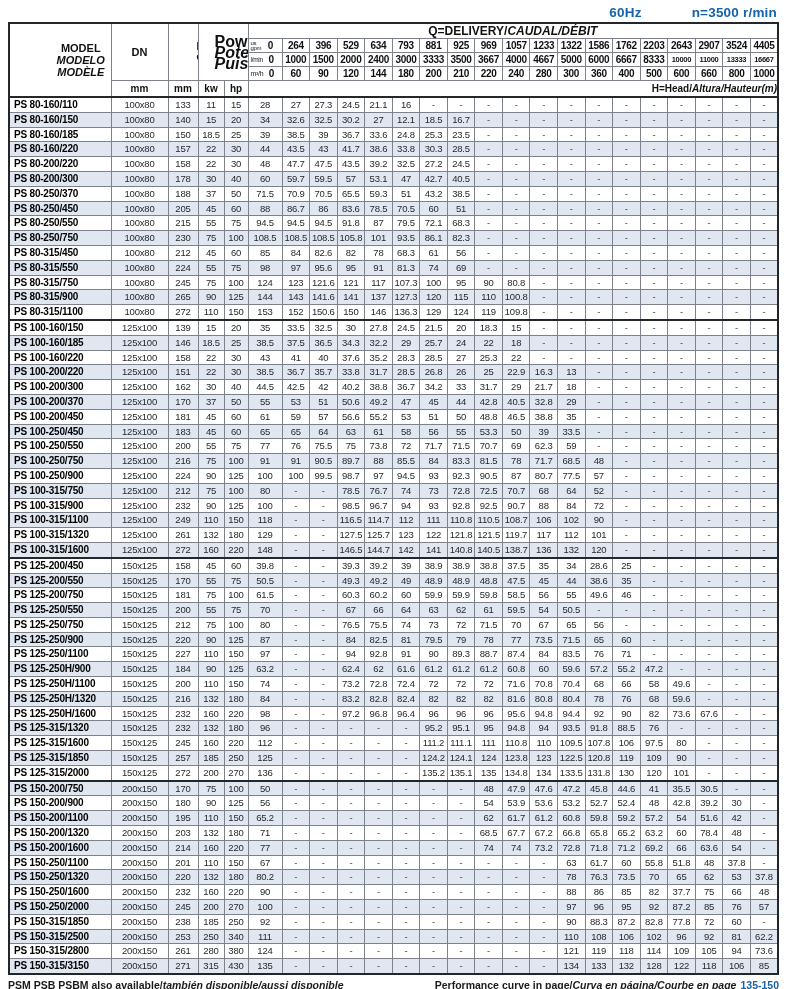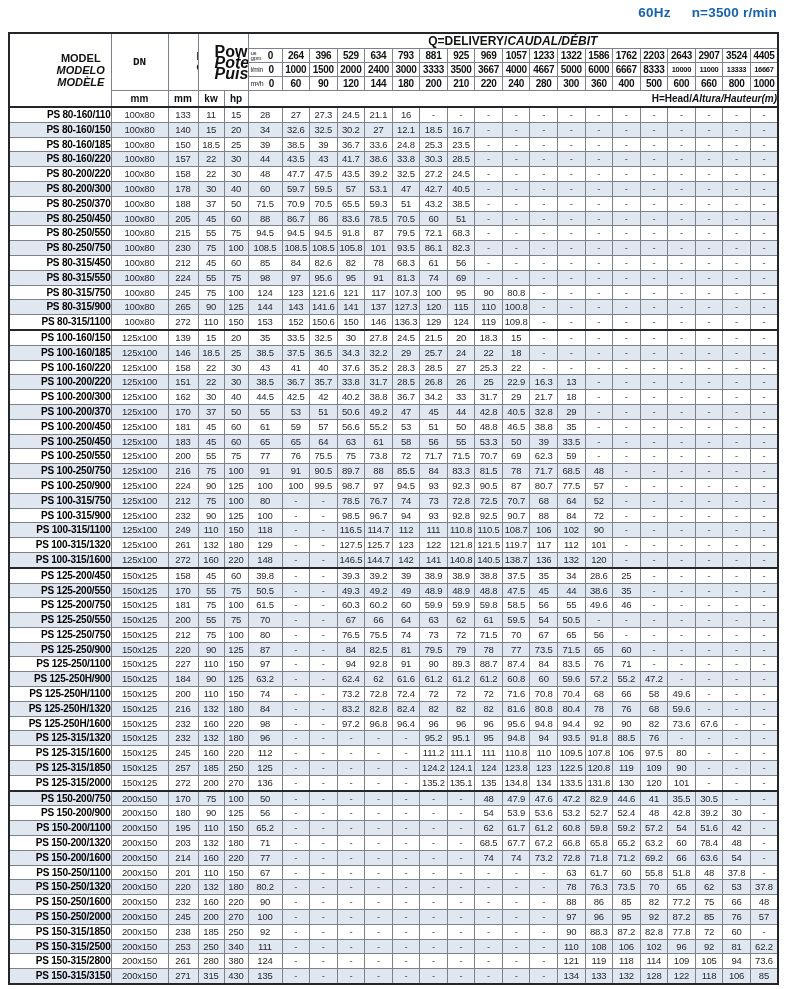--- a/index.html
+++ b/index.html
@@ -2,21 +2,21 @@
 <html><head>
 <meta charset="utf-8">
 <style>
   html,body{margin:0;padding:0;}
   body{
     width:787px;height:989px;overflow:hidden;background:#ffffff;
     font-family:"Liberation Sans", sans-serif;color:#1a1a1a;
   }
   .topbar{
     display:flex;justify-content:flex-end;align-items:center;
-    gap:21px;padding:4px 10px 12px 0;height:16px;
+    gap:50px;padding:4px 10px 2px 0;height:16px;
   }
   .topbar span{font-weight:bold;font-size:13.5px;color:#1563ac;letter-spacing:0.2px;}
 
   table{
     border-collapse:collapse;table-layout:fixed;width:771px;margin:0 8px;
     border:2px solid #23262b;
   }
   th,td{
     border:1px solid #7d828a;padding:0;text-align:center;
     overflow:hidden;white-space:nowrap;vertical-align:middle;
@@ -25,39 +25,39 @@
   thead{border-bottom:2px solid #23262b;}
 
   .t1 th{height:14px;}
   .h-units th{height:13px;font-size:10px;font-weight:bold;letter-spacing:-0.3px;}
   .h-units th.tiny{font-size:7.5px;letter-spacing:-0.3px;}
   .h-bottom th{height:15px;font-size:10px;font-weight:bold;margin-top:44px;}
 
   .c-model div{line-height:12px;font-size:11px;margin-left:41px;}
   .b{font-weight:bold;}
   .i{font-style:italic;}
-  .c-dn{font-size:11px;font-weight:bold;font-family:Liberation Mono, monospace;}
+  .c-dn{font-size:11px;font-weight:bold;}
   .c-imp div{line-height:11px;font-size:10.5px;font-weight:bold;margin-left:28px;}
   .c-pow div{line-height:11px;font-size:16px;font-weight:bold;margin-left:16px;}
   .c-pow .i,.c-model .i{font-weight:bold;}
   .c-qtitle{font-size:12px;height:14px;}
   .c-htitle{font-size:10px;text-align:right;}
 
   .unitcell{position:relative;}
   .unitcell .wrap{display:flex;align-items:center;justify-content:space-between;padding:0 2px;}
   .ulab{display:block;text-align:left;font-weight:normal;color:#222;}
   .ulab span{display:block;}
   .r-usgpm .ulab{font-size:6px;line-height:5px;}
   .r-lmin .ulab{font-size:6.5px;line-height:6px;}
   .r-m3h .ulab{font-size:7px;line-height:7px;}
   .uval{font-weight:bold;font-size:10px;flex:1;text-align:center;}
 
   tbody td{height:13.8px;line-height:13.8px;font-size:9.5px;color:#26282c;letter-spacing:-0.2px;}
   tbody td.mdl{
-    text-align:right;padding-left:4px;font-weight:bold;color:#000;
+    text-align:left;padding-left:4px;font-weight:bold;color:#000;
     font-size:10px;letter-spacing:-0.2px;
   }
   tbody tr.shade td{background:#e1e7f0;}
   tbody tr.group-start td{border-top:2px solid #23262b;}
   td.dash{color:#44474c;}
 
   .footer{
     display:flex;justify-content:space-between;align-items:center;
     margin:4px 8px 0 8px;font-size:10.5px;font-weight:bold;
   }
@@ -1423,21 +1423,21 @@
         <td class="dash">-</td>
         <td class="dash">-</td>
         <td class="dash">-</td>
         <td class="dash">-</td>
         <td class="dash">-</td>
         <td class="dash">-</td>
         <td>48</td>
         <td>47.9</td>
         <td>47.6</td>
         <td>47.2</td>
-        <td>82.9</td>
+        <td>45.8</td>
         <td>44.6</td>
         <td>41</td>
         <td>35.5</td>
         <td>30.5</td>
         <td class="dash">-</td>
         <td class="dash">-</td>
       </tr>
       <tr>
         <td class="mdl">PS 150-200/900</td>
         <td>200x150</td>
@@ -1608,21 +1608,21 @@
         <td class="dash">-</td>
         <td class="dash">-</td>
         <td class="dash">-</td>
         <td class="dash">-</td>
         <td class="dash">-</td>
         <td class="dash">-</td>
         <td>88</td>
         <td>86</td>
         <td>85</td>
         <td>82</td>
-        <td>77.2</td>
+        <td>37.7</td>
         <td>75</td>
         <td>66</td>
         <td>48</td>
       </tr>
       <tr class="shade">
         <td class="mdl">PS 150-250/2000</td>
         <td>200x150</td>
         <td>245</td>
         <td>200</td>
         <td>270</td>

